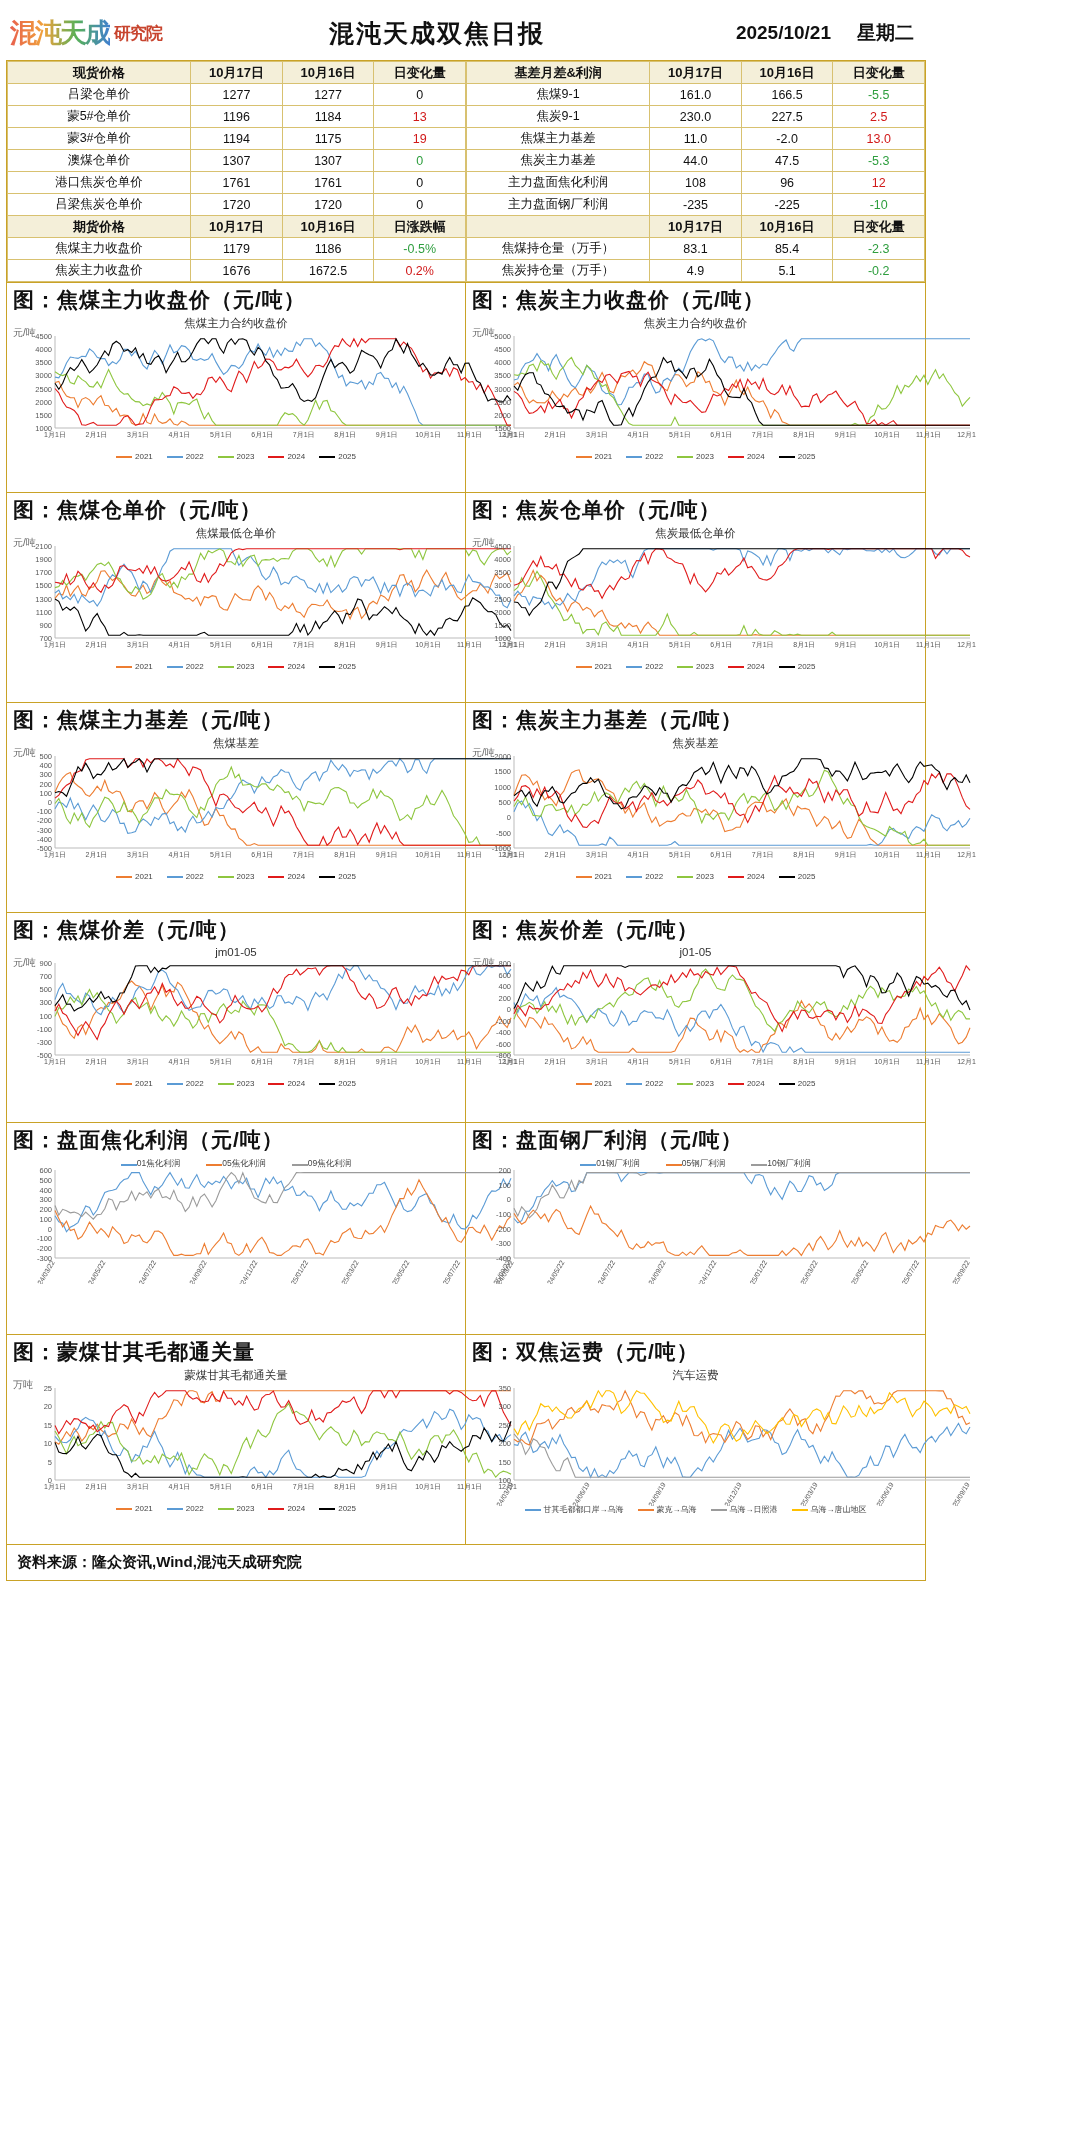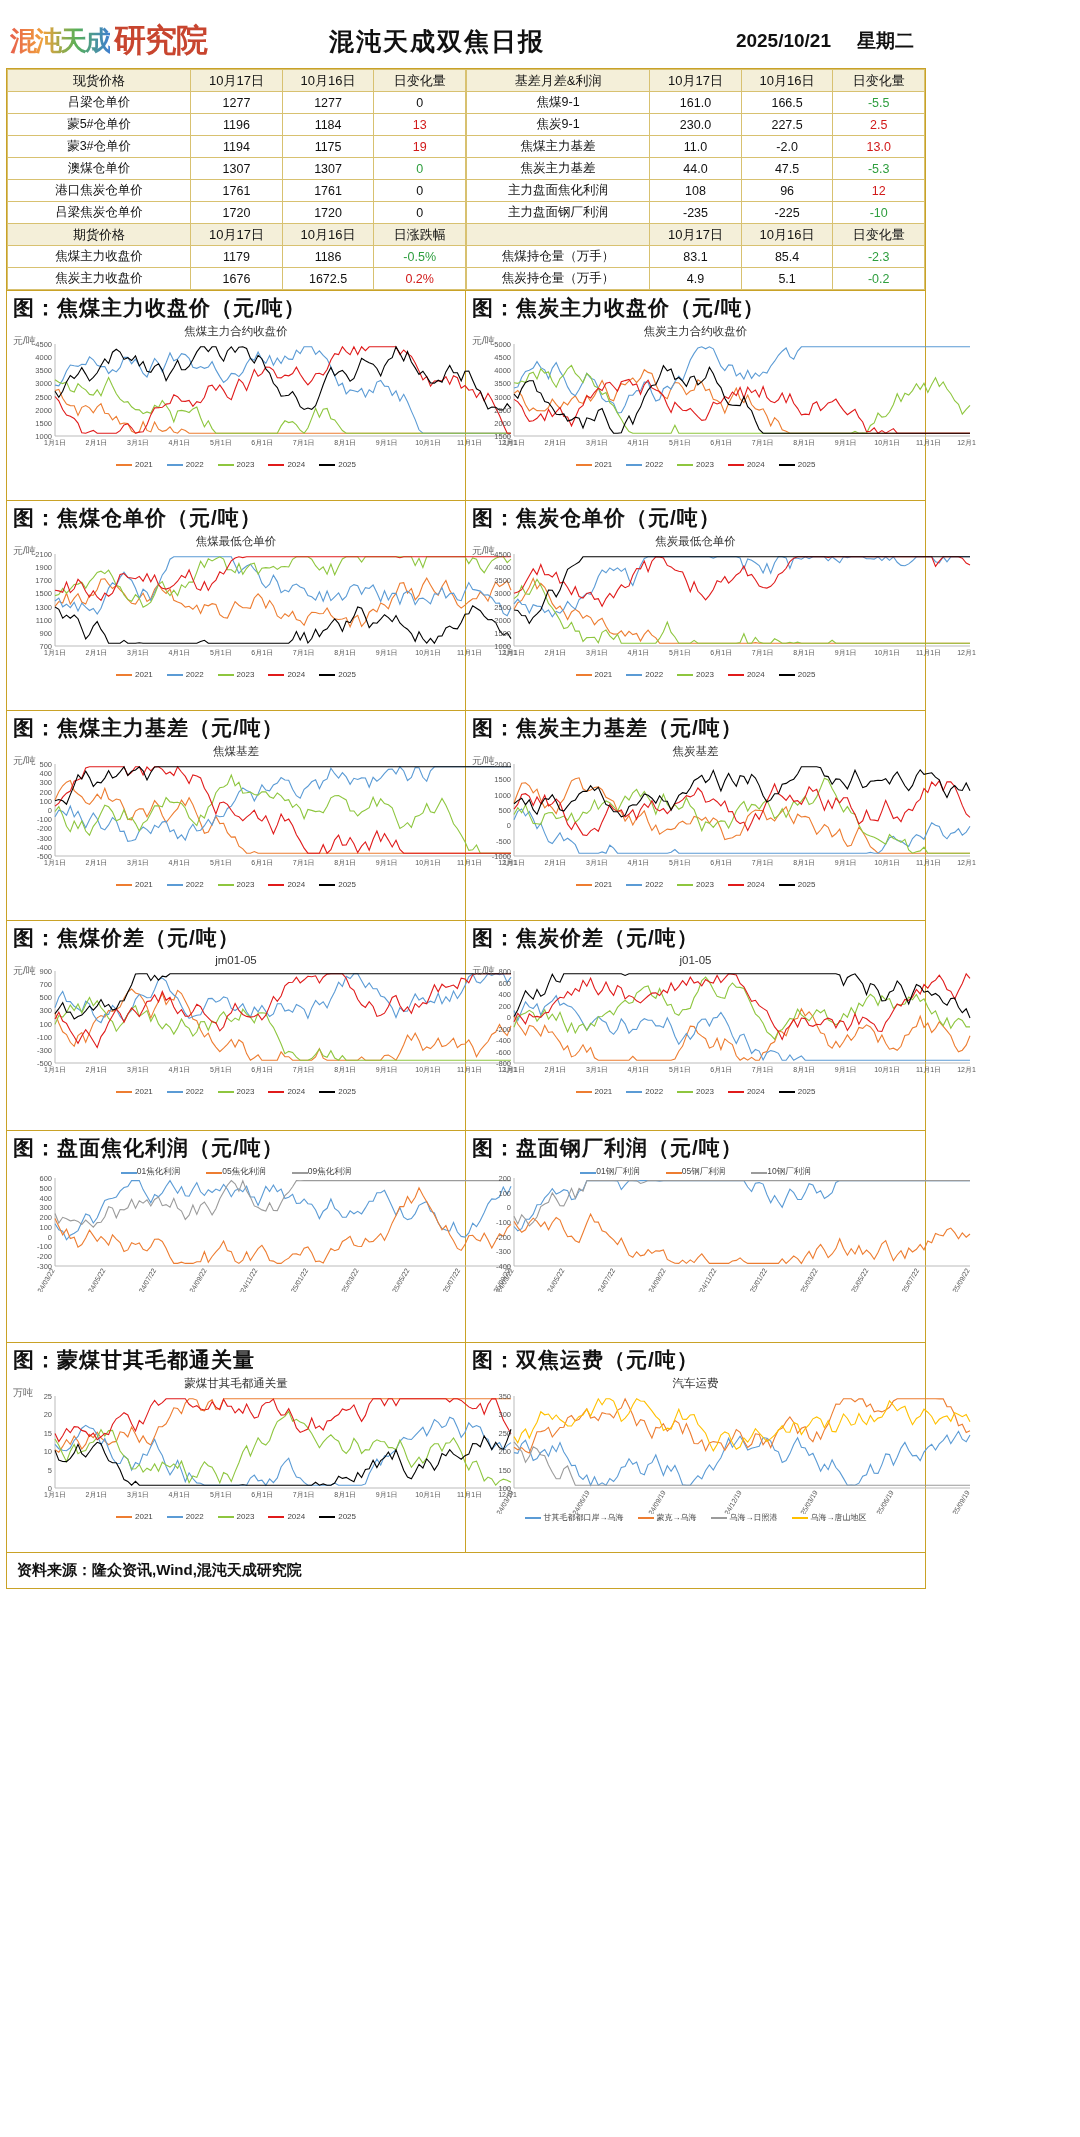--- a/index.html
+++ b/index.html
@@ -1,35 +1,35 @@
 <!DOCTYPE html>
 <html><head>
 <meta charset="utf-8">
 <style>
   html,body{margin:0;padding:0;background:#fff;}
   body{width:1080px;font-family:"Liberation Sans","DejaVu Sans",sans-serif;color:#111;}
-  .page{width:932px;box-sizing:border-box;padding:12px 6px 8px 6px;}
+  .page{width:932px;box-sizing:border-box;padding:4px 6px 8px 6px;}
 
   
   .header{display:flex;align-items:center;height:54px;padding:2px 4px 0 4px;}
   .logo{display:flex;align-items:center;gap:4px;width:250px;}
   .logo-mark{font-size:27px;font-weight:bold;letter-spacing:-2px;
     background:linear-gradient(90deg,#e8604c,#f0a23c,#58b058,#3f7fd0);
     -webkit-background-clip:text;background-clip:text;color:transparent;}
-  .logo-sub{font-size:32px;font-weight:bold;color:#c8452f;letter-spacing:-1px;}
+  .logo-sub{font-size:17px;font-weight:bold;color:#c8452f;letter-spacing:-1px;}
   .title{flex:1;text-align:center;font-size:25px;font-weight:bold;letter-spacing:2px;}
   .hdr-right{width:300px;display:flex;justify-content:flex-end;align-items:center;gap:26px;
     font-size:19px;font-weight:bold;padding-right:8px;}
 
   
   .tables{display:flex;gap:0;border:1px solid #c9a227;}
   table{border-collapse:collapse;width:50%;table-layout:fixed;}
   td,th{border:1px solid #d8c170;font-size:12.5px;height:21px;text-align:center;
         padding:0 2px;font-weight:normal;}
-  .t-head td{background:#f4efd9;font-weight:normal;font-size:13px;}
+  .t-head td{background:#f4efd9;font-weight:bold;font-size:13px;}
   .t-label{text-align:center;}
   .pos{color:#d11a1a;}
   .neg{color:#2e9e3e;}
   .zero{color:#111;}
   col.c1{width:40%}col.c2{width:20%}col.c3{width:20%}col.c4{width:20%}
 
   
   .grid{display:flex;flex-wrap:wrap;border-left:1px solid #c9a227;border-right:1px solid #c9a227;}
   .cell{width:50%;box-sizing:border-box;border-bottom:1px solid #c9a227;}
   .cell.left{border-right:1px solid #c9a227;}

